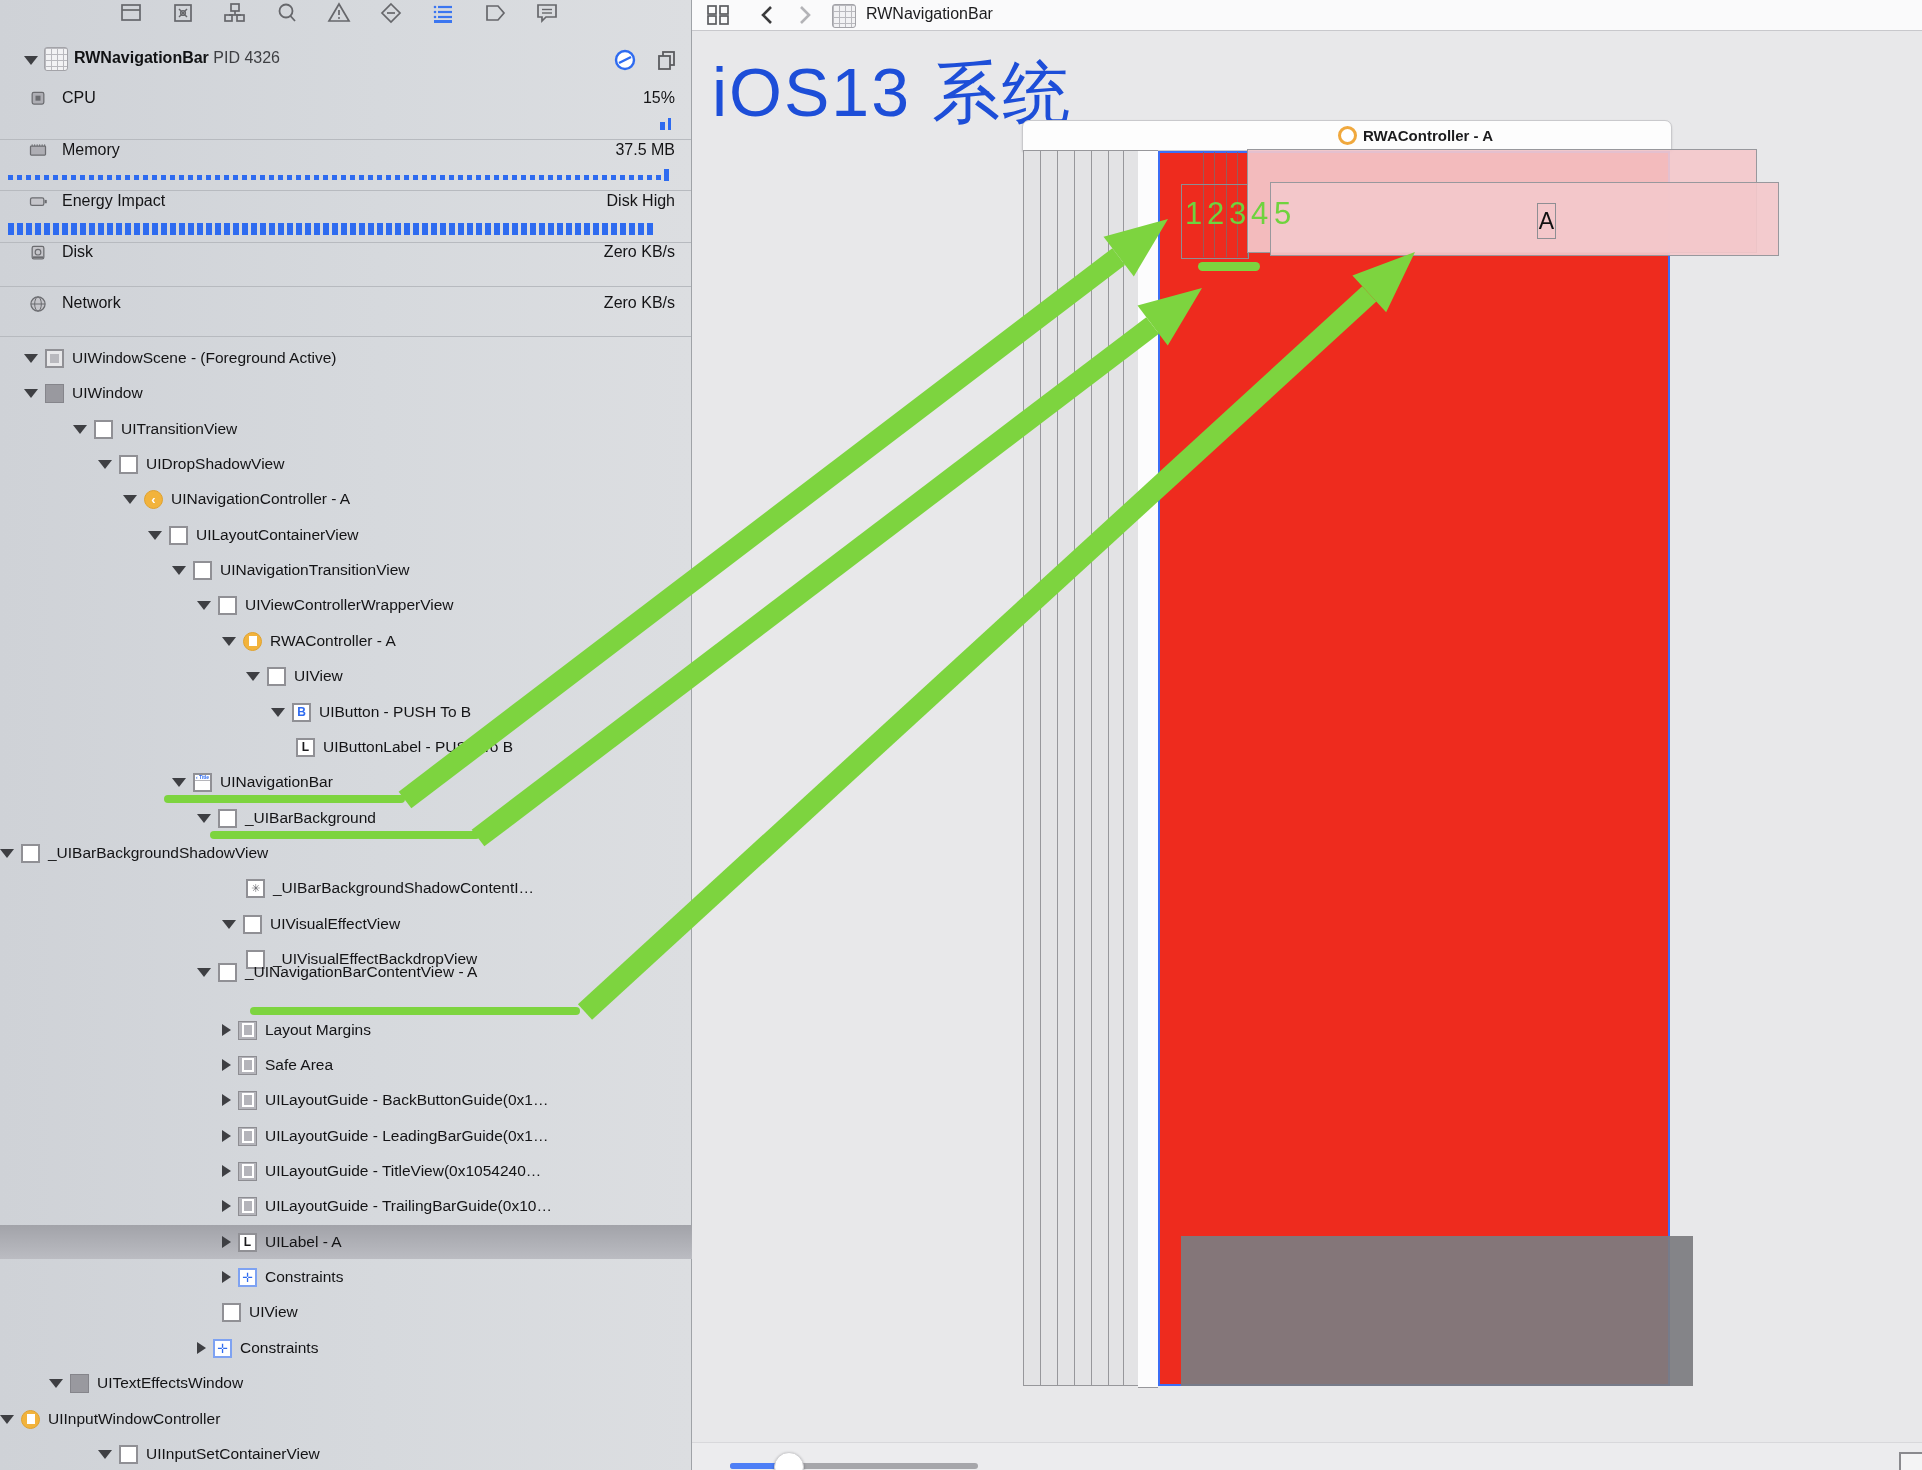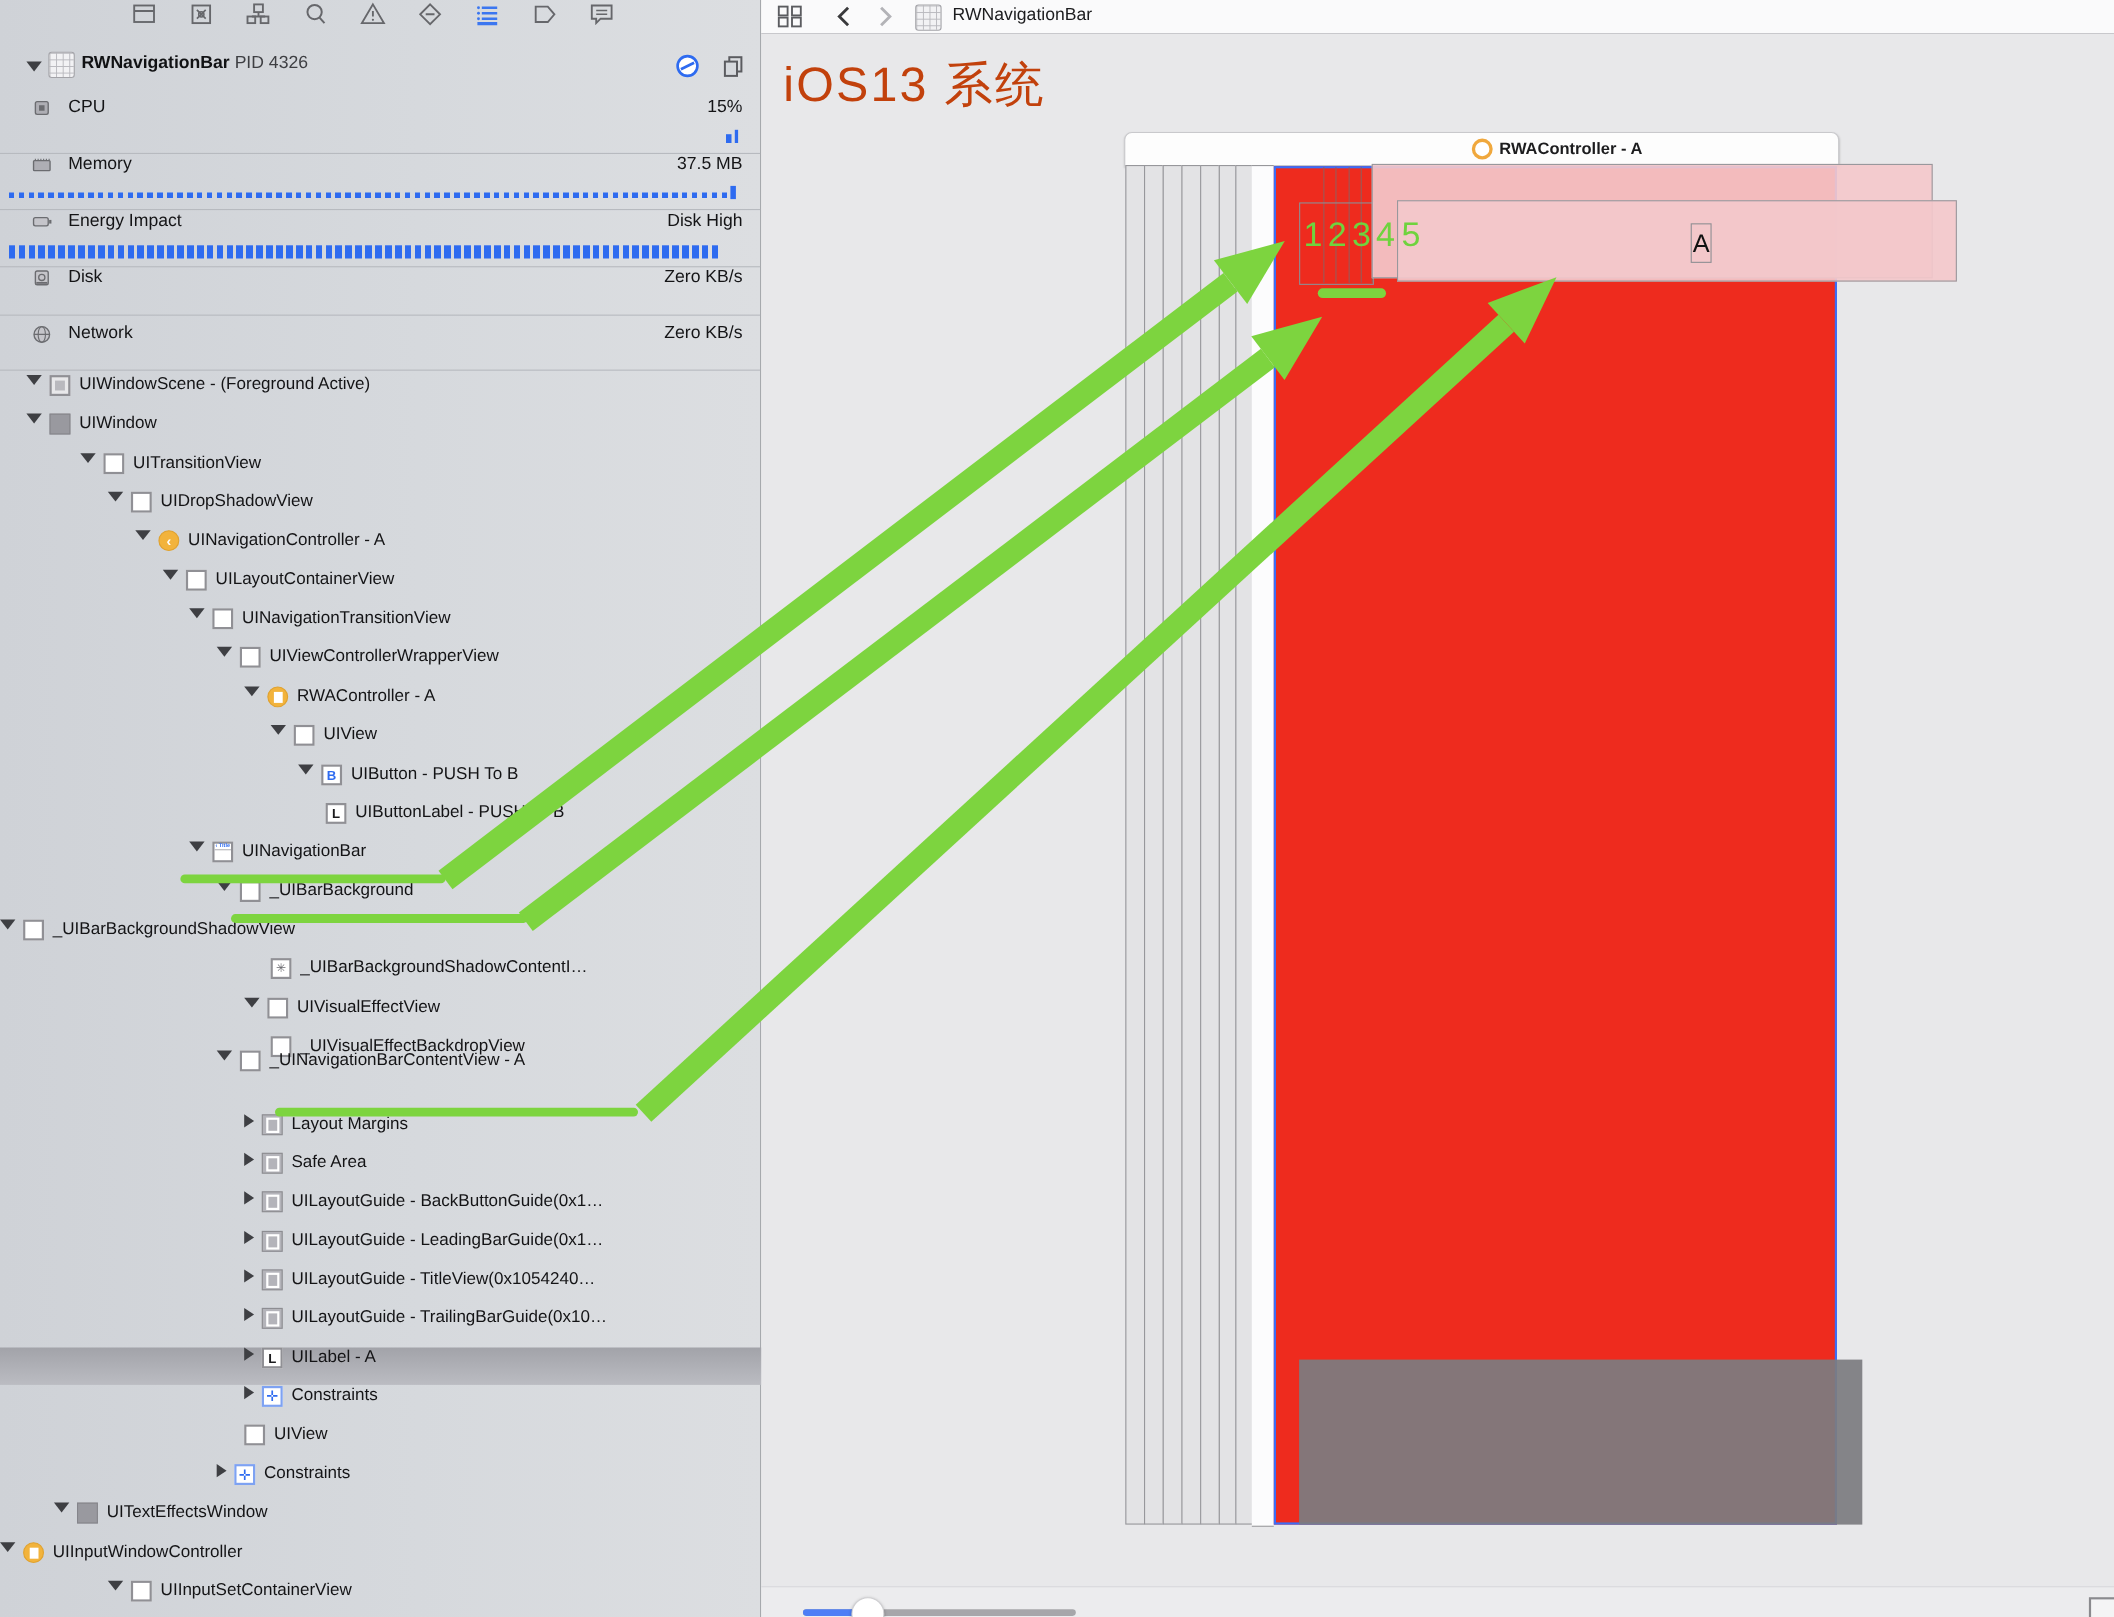--- a/index.html
+++ b/index.html
@@ -27,21 +27,21 @@
   .gauge-label{position:absolute;left:62px;font-size:16px;color:#141416;}
   .gauge-value{position:absolute;right:16px;font-size:16px;color:#141416;text-align:right;}
   .gauge-icon{position:absolute;left:26px;width:24px;height:20px;}
   .sep{position:absolute;left:0;width:691px;height:1px;background:#b7babf;}
   .meter-dashed{position:absolute;left:8px;height:5px;
     background:repeating-linear-gradient(90deg,#2e6bf0 0 5px,transparent 5px 9px);}
   .meter-solid{position:absolute;left:8px;height:12px;
     background:repeating-linear-gradient(90deg,#2e6bf0 0 6px,transparent 6px 9px);}
   .meter-tick{position:absolute;background:#2e6bf0;}
   
-  .trow{position:absolute;left:0;width:691px;height:34px;display:flex;align-items:flex-start;}
+  .trow{position:absolute;left:0;width:691px;height:34px;display:flex;align-items:center;}
   .trow.sel{background:linear-gradient(180deg,#a2a3a9,#bbbcc2);}
   .trow .lbl{font-size:15.5px;white-space:nowrap;margin-left:8px;}
   .ic{width:19px;height:19px;box-sizing:border-box;position:relative;flex:none;display:flex;align-items:center;justify-content:center;font-size:12px;font-weight:bold;}
   .ic-view{background:#fff;border:2px solid #909095;}
   .ic-window{background:#99999f;border:1px solid #85858b;}
   .ic-scene{background:#e8e8ea;border:2px solid #909095;}
   .ic-scene i{display:block;width:9px;height:9px;background:#b9b9be;}
   .ic-vc,.ic-vcnav{background:#f2b33c;border-radius:50%;border:1px solid #e0a22f;}
   .ic-vc i{display:block;width:8px;height:10px;background:#fff;}
   .ic-vcnav{color:#fff;font-size:13px;font-weight:bold;}
@@ -50,21 +50,21 @@
   .ic-guide{background:#b4b4ba;border:1px solid #8d8d92;}
   .ic-guide i{display:block;width:8px;height:10px;border:2px solid #fff;}
   .ic-constraints{background:#fff;border:2px solid #7ea2f2;color:#2e6bf0;font-size:13px;}
   .ic-image{background:#fff;border:2px solid #909095;color:#6d6d72;font-size:11px;}
   .ic-navbar{background:#fff;border:2px solid #909095;flex-direction:column;justify-content:flex-start;}
   .ic-navbar i{display:block;width:100%;height:5px;border-bottom:1px solid #b5b5ba;color:#2e6bf0;font-size:5px;line-height:4px;font-style:normal;text-align:center;font-weight:bold;}
   
   #jumpbar{position:absolute;left:692px;top:0;width:1230px;height:30px;background:#fafafb;border-bottom:1px solid #c8c8cc;}
   #jumpbar .jtxt{position:absolute;left:866px;top:5px;font-size:16px;color:#1c1c1e;}
   #canvas{position:absolute;left:692px;top:31px;width:1230px;height:1411px;background:#e8e8ea;}
-  #overlay-title{position:absolute;left:712px;top:48px;font-size:44px;color:#c2410c;letter-spacing:2px;}
+  #overlay-title{position:absolute;left:712px;top:48px;font-size:68px;color:#1d4ed8;letter-spacing:2px;}
   #vc-header{position:absolute;left:1022px;top:120px;width:648px;height:29px;background:#fdfdfd;
     border:1px solid #c9c9cc;border-radius:7px 7px 0 0;box-shadow:0 1px 2px rgba(0,0,0,.15);}
   #vc-badge{position:absolute;left:1338px;top:126px;display:flex;align-items:center;}
   #vc-badge .ring{width:13px;height:13px;border-radius:50%;border:3px solid #f0a83d;background:#fff;margin-right:6px;}
   #vc-badge .btxt{font-size:15px;font-weight:600;color:#1c1c1e;}
   .strip{position:absolute;top:150px;height:1236px;background:#e3e3e5;border:1px solid #97979b;box-sizing:border-box;}
   #white-gap{position:absolute;left:1138px;top:150px;width:20px;height:1236px;background:#fcfcfd;border-top:1px solid #97979b;border-bottom:1px solid #97979b;}
   #red-view{position:absolute;left:1158px;top:151px;width:512px;height:1235px;background:#ee2b1e;border:2px solid #3c6df5;box-sizing:border-box;}
   .navcol{position:absolute;top:152px;width:0;height:105px;border-left:1px solid #9a5a58;}
   #nav-colbox{position:absolute;left:1181px;top:184px;width:66px;height:73px;border:1px solid #8e8e93;}

